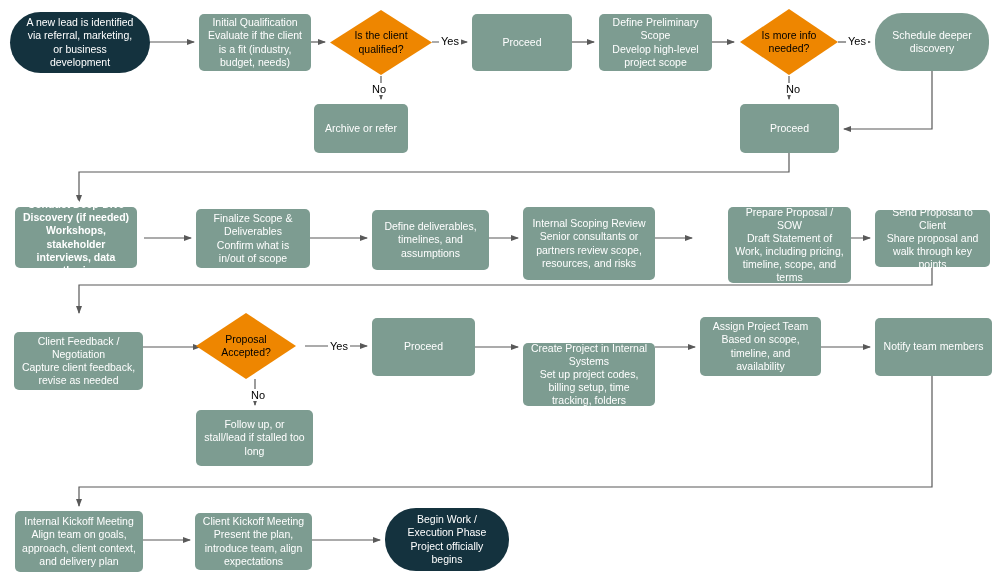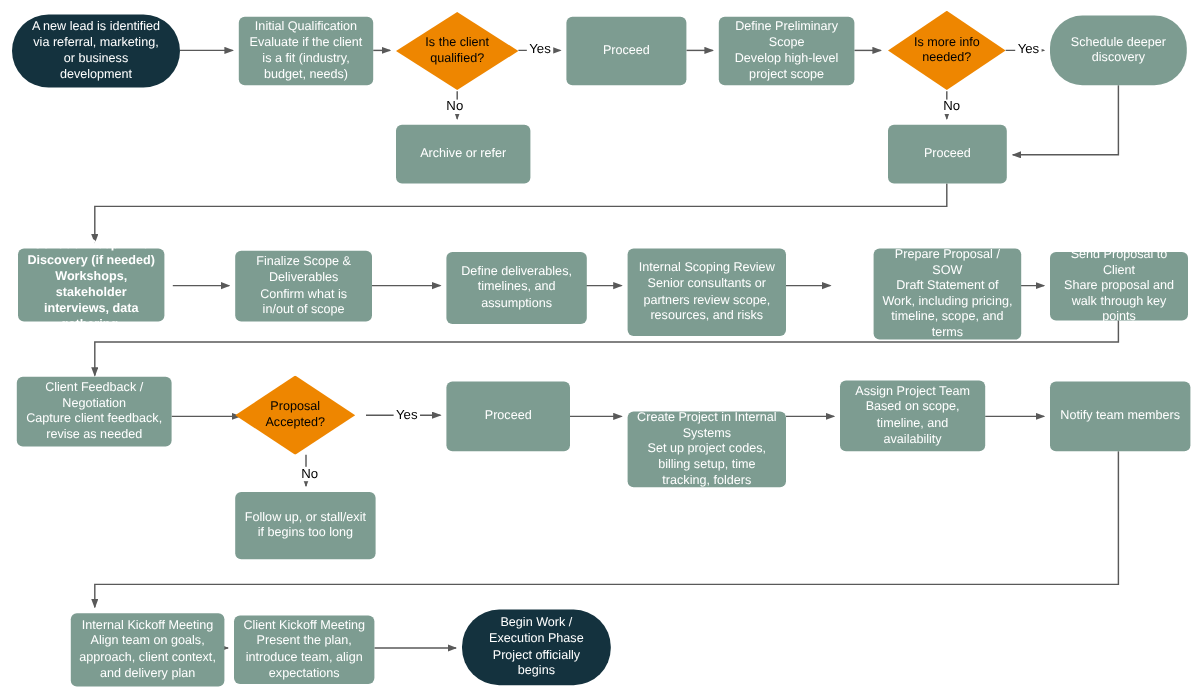--- a/index.html
+++ b/index.html
@@ -85,21 +85,21 @@
     <span class="node-label">Define Preliminary Scope
 Develop high-level project scope</span>
   </div>
   <div class="node decision" style="left:740px;top:9px;width:98px;height:66px;">
     <div class="diamond"></div>
     <span class="node-label">Is more info needed?</span>
   </div>
   <div class="node process" style="left:875px;top:13px;width:114px;height:58px;border-radius:27px;">
     <span class="node-label">Schedule deeper discovery</span>
   </div>
-  <div class="node process" style="left:330px;top:104px;width:112px;height:49px;">
+  <div class="node process" style="left:314px;top:104px;width:94px;height:49px;">
     <span class="node-label">Archive or refer</span>
   </div>
   <div class="node process" style="left:740px;top:104px;width:99px;height:49px;">
     <span class="node-label">Proceed</span>
   </div>
 
   <div class="node process" style="left:15px;top:207px;width:122px;height:61px;font-weight:bold;">
     <span class="node-label">Conduct Deep-Dive Discovery (if needed)
 Workshops, stakeholder interviews, data gathering.</span>
   </div>
@@ -116,21 +116,21 @@
   </div>
   <div class="node process" style="left:728px;top:207px;width:123px;height:76px;">
     <span class="node-label">Prepare Proposal / SOW
 Draft Statement of Work, including pricing, timeline, scope, and terms</span>
   </div>
   <div class="node process" style="left:875px;top:210px;width:115px;height:57px;">
     <span class="node-label">Send Proposal to Client
 Share proposal and walk through key points</span>
   </div>
 
-  <div class="node process" style="left:14px;top:314px;width:129px;height:58px;">
+  <div class="node process" style="left:14px;top:332px;width:129px;height:58px;">
     <span class="node-label">Client Feedback / Negotiation
 Capture client feedback, revise as needed</span>
   </div>
   <div class="node decision" style="left:196px;top:313px;width:100px;height:66px;">
     <div class="diamond"></div>
     <span class="node-label">Proposal Accepted?</span>
   </div>
   <div class="node process" style="left:372px;top:318px;width:103px;height:58px;">
     <span class="node-label">Proceed</span>
   </div>
@@ -139,24 +139,24 @@
 Set up project codes, billing setup, time tracking, folders</span>
   </div>
   <div class="node process" style="left:700px;top:317px;width:121px;height:59px;">
     <span class="node-label">Assign Project Team
 Based on scope, timeline, and availability</span>
   </div>
   <div class="node process" style="left:875px;top:318px;width:117px;height:58px;">
     <span class="node-label">Notify team members</span>
   </div>
   <div class="node process" style="left:196px;top:410px;width:117px;height:56px;">
-    <span class="node-label">Follow up, or stall/exit if begins too long</span>
+    <span class="node-label">Follow up, or stall/lead if stalled too long</span>
   </div>
 
-  <div class="node process" style="left:15px;top:511px;width:128px;height:61px;margin-left:44px;">
+  <div class="node process" style="left:15px;top:511px;width:128px;height:61px;">
     <span class="node-label">Internal Kickoff Meeting
 Align team on goals, approach, client context, and delivery plan</span>
   </div>
   <div class="node process" style="left:195px;top:513px;width:117px;height:57px;">
     <span class="node-label">Client Kickoff Meeting
 Present the plan, introduce team, align expectations</span>
   </div>
   <div class="node terminal" style="left:385px;top:508px;width:124px;height:63px;">
     <span class="node-label">Begin Work / Execution Phase
 Project officially begins</span>

